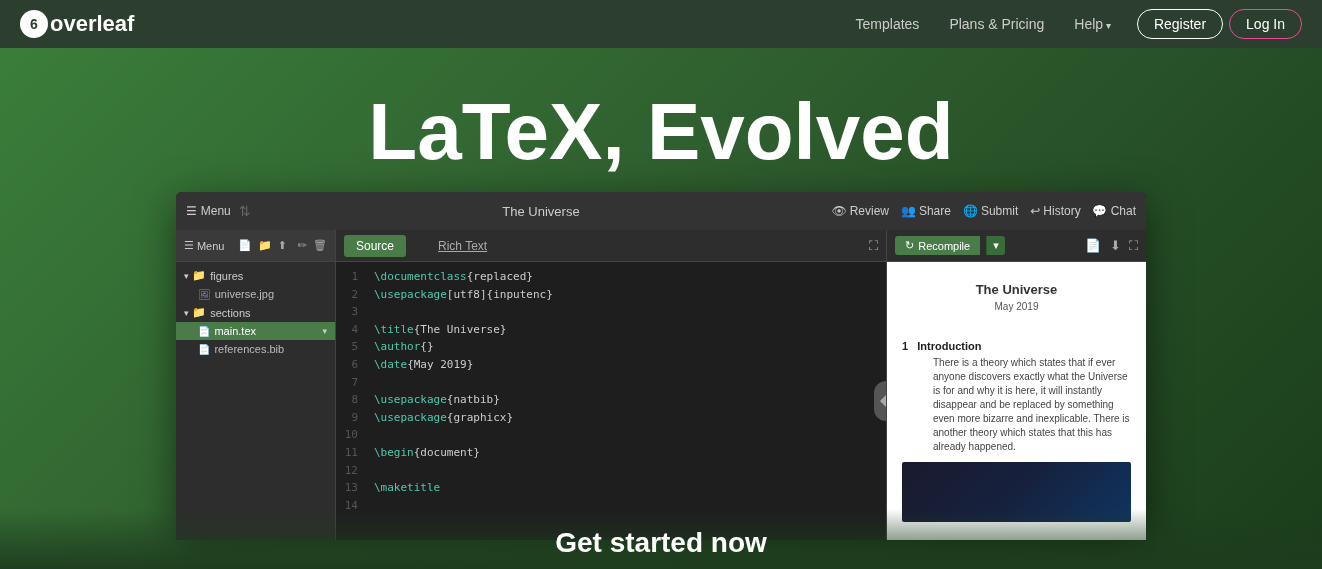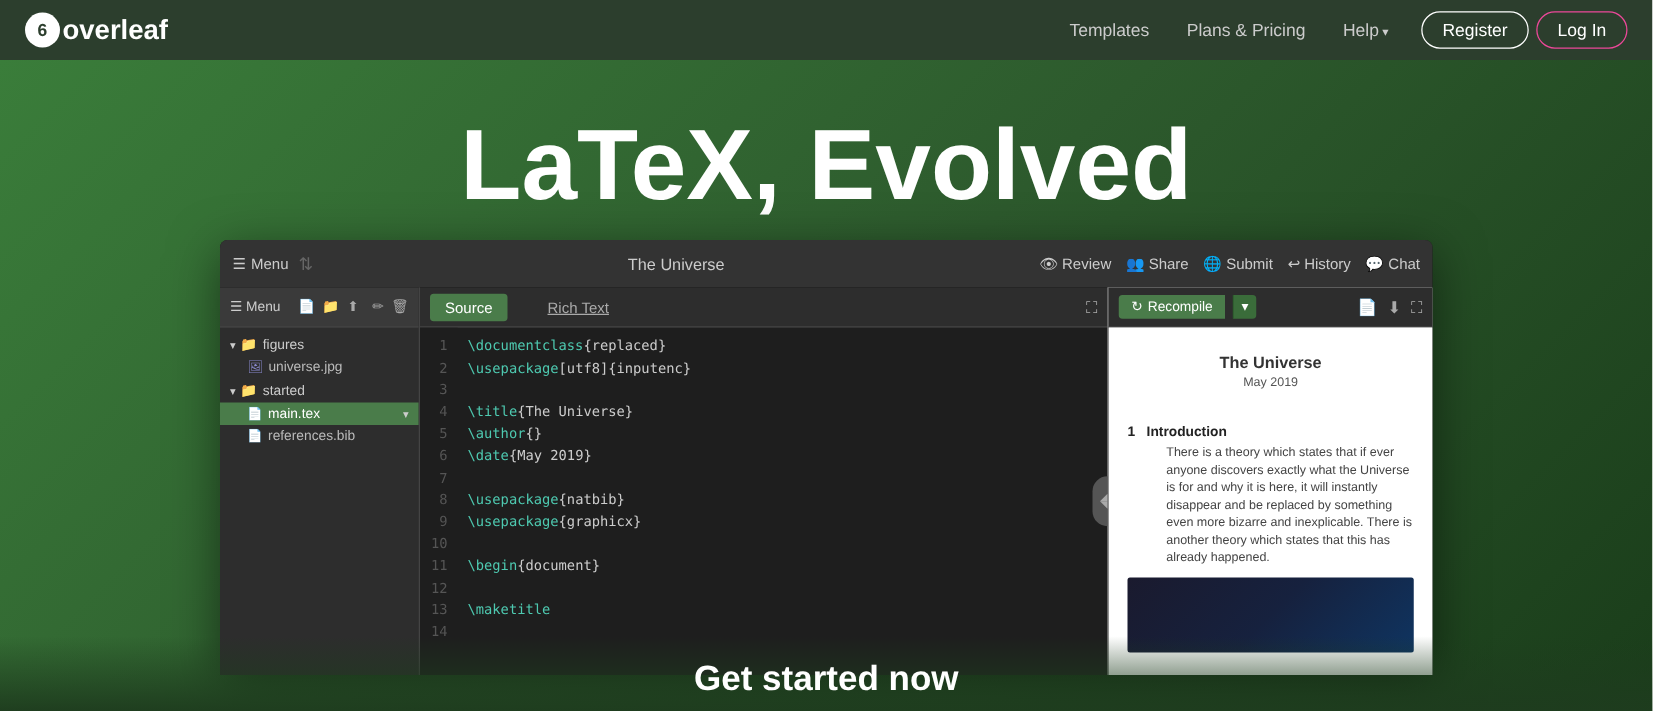--- a/index.html
+++ b/index.html
@@ -460,21 +460,21 @@
             <span>📁</span>
             <span>figures</span>
           </div>
           <div class="file-item">
             <span class="file-item-icon">🖼</span>
             <span>universe.jpg</span>
           </div>
           <div class="file-folder">
             <span class="arrow">▾</span>
             <span>📁</span>
-            <span>started</span>
+            <span>sections</span>
           </div>
           <div class="file-item active">
             <span class="file-item-icon">📄</span>
             <span>main.tex</span>
             <span style="margin-left:auto;color:#ccc;font-size:9px;">▾</span>
           </div>
           <div class="file-item">
             <span class="file-item-icon">📄</span>
             <span>references.bib</span>
           </div>

